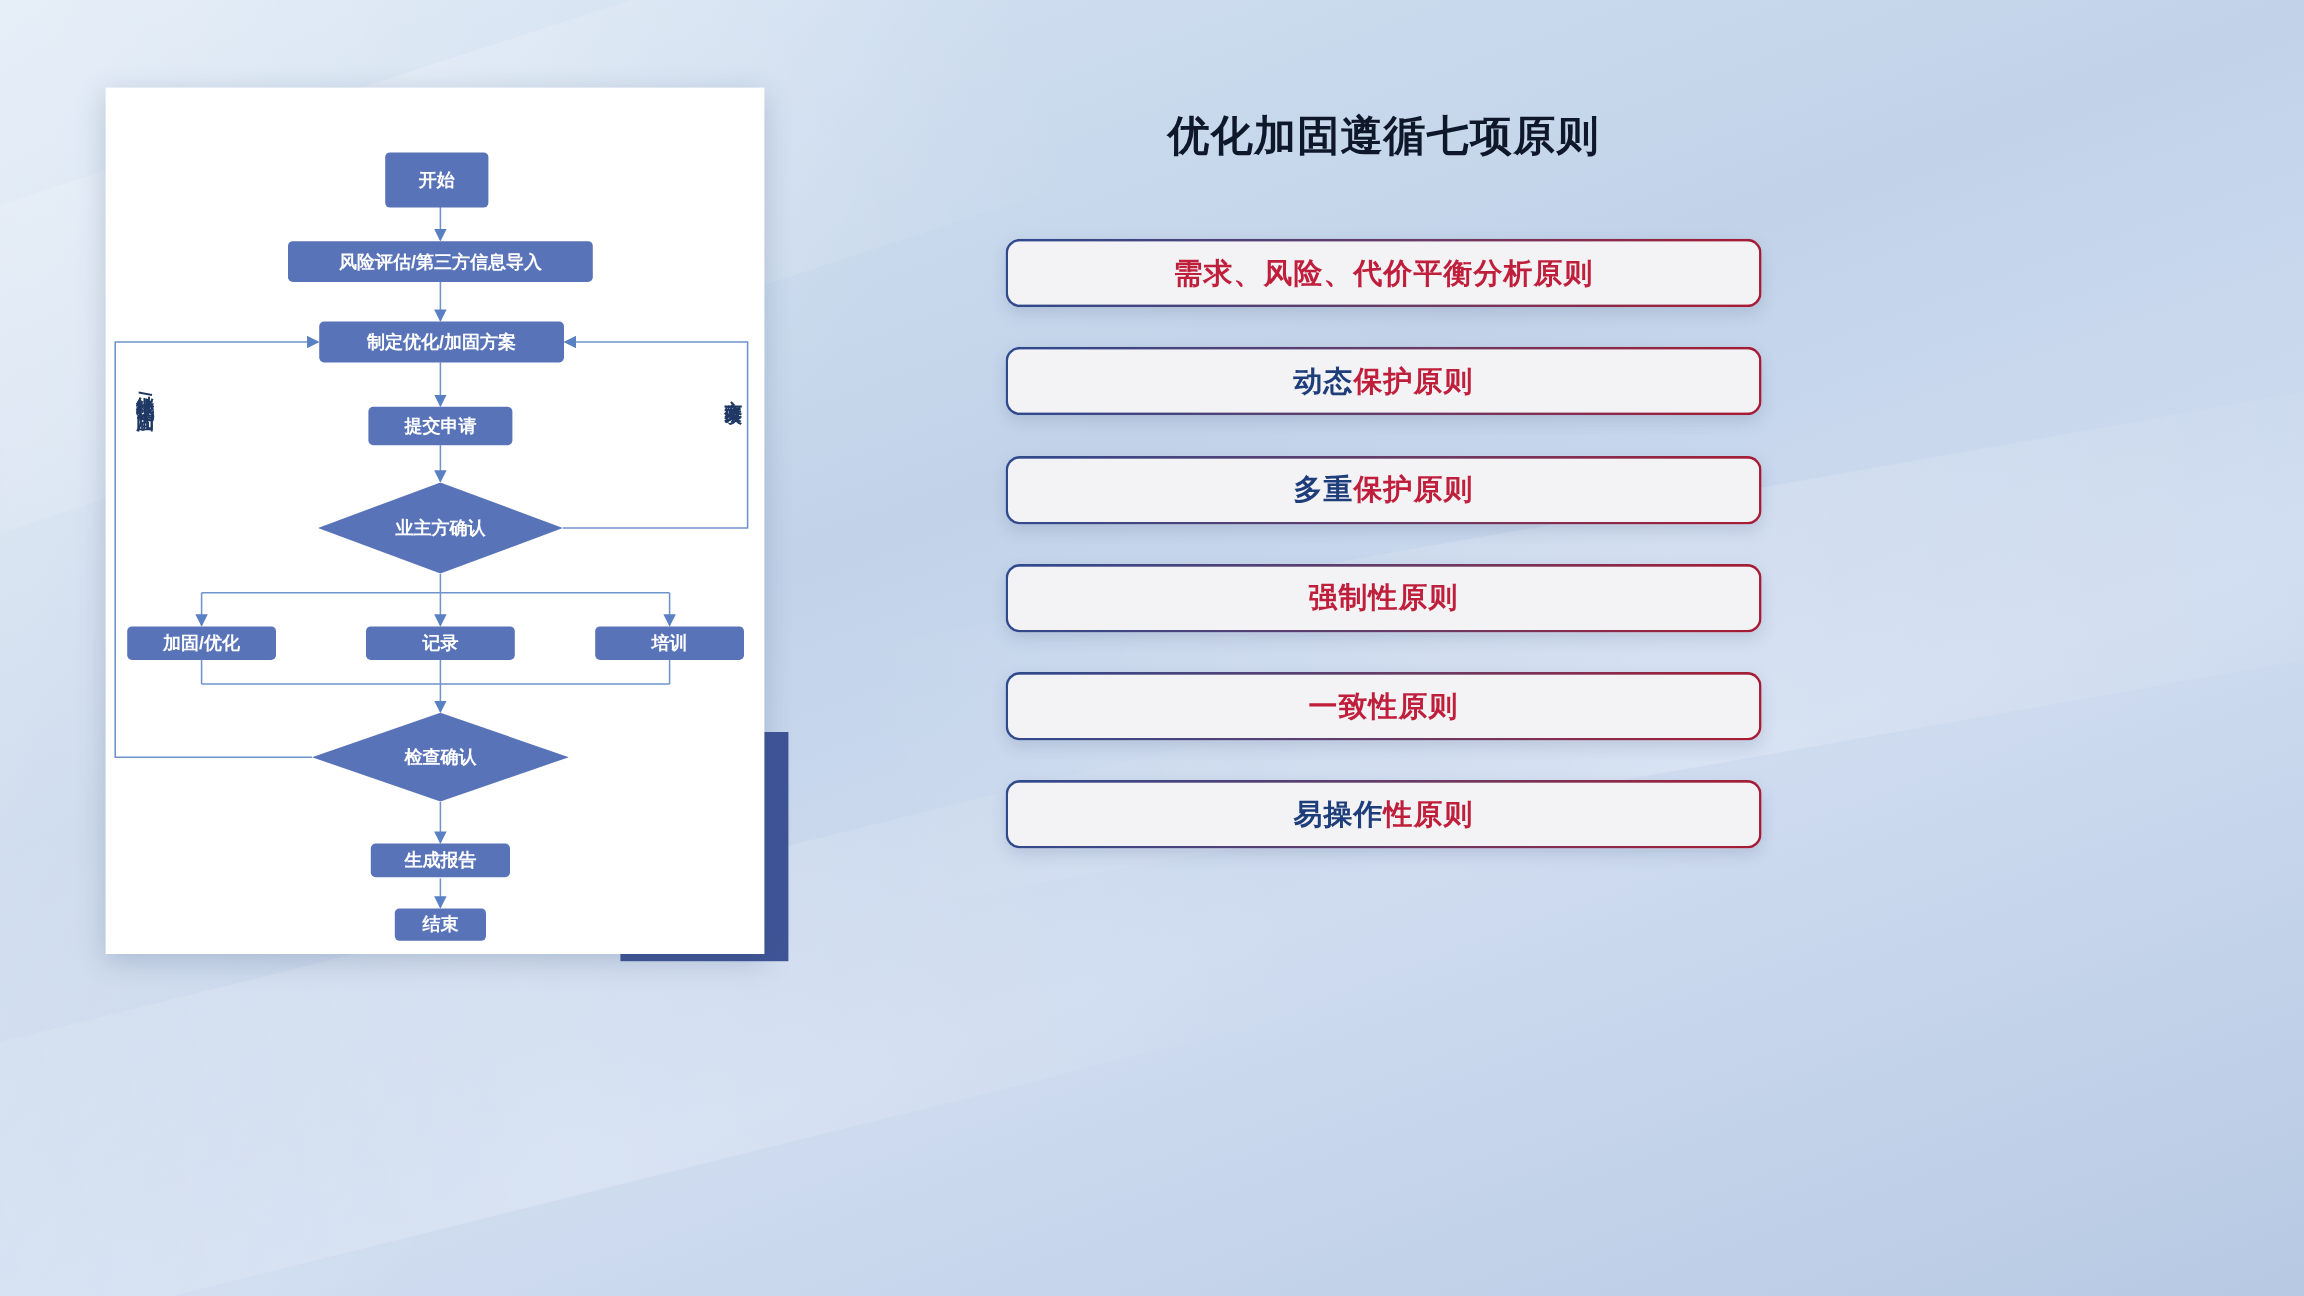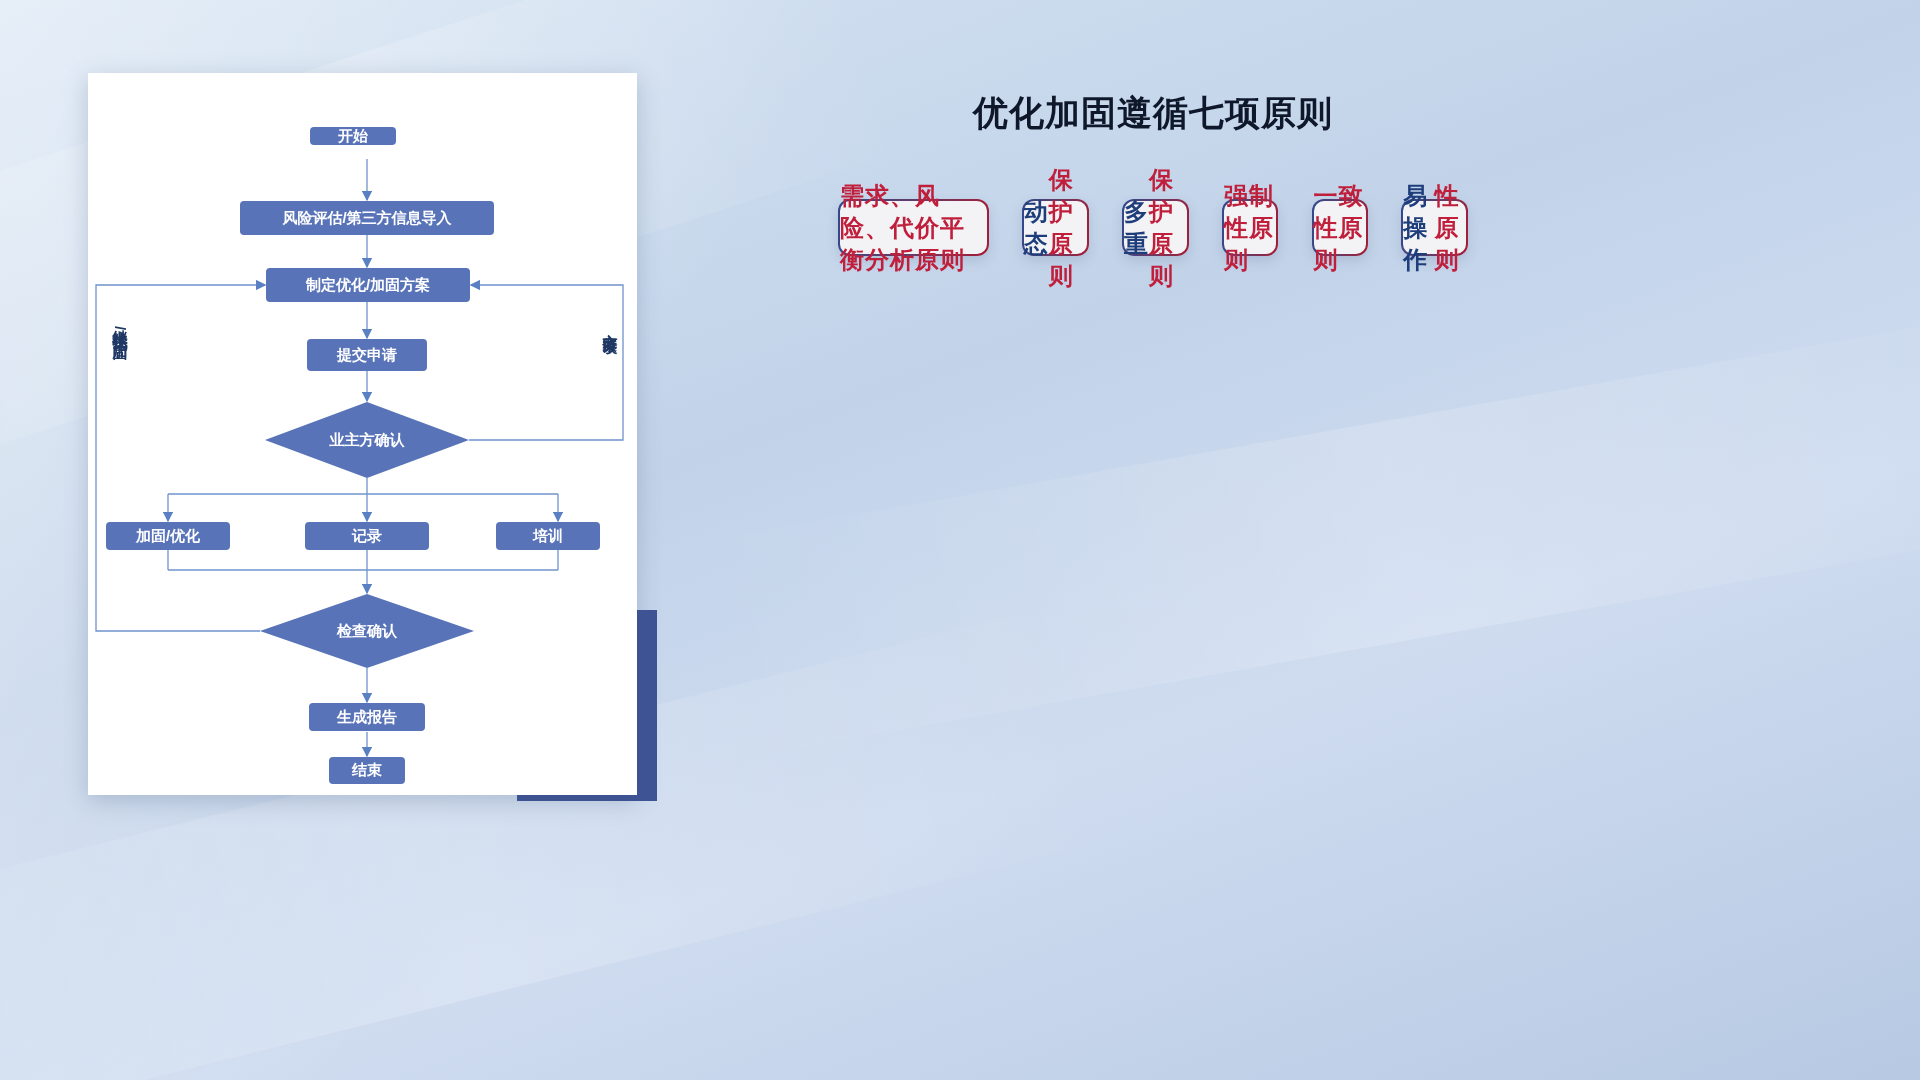--- a/index.html
+++ b/index.html
@@ -48,21 +48,21 @@
   }
 
   
   .slide-title {
     position: absolute; left: 820px; top: 90px; width: 666px;
     text-align: center; font-size: 35px; font-weight: bold; color: #0f172a;
     letter-spacing: 1px;
   }
   .principles {
     position: absolute; left: 838px; top: 199px; width: 630px;
-    display: flex; flex-direction: row; gap: 33.3px;
+    display: flex; flex-direction: column; gap: 33.3px;
   }
   .principle {
     height: 57px; border-radius: 12px;
     display: flex; align-items: center; justify-content: center;
     font-size: 24px; font-weight: 600; letter-spacing: 1px;
     background:
       linear-gradient(#f3f3f6, #f3f3f6) padding-box,
       linear-gradient(100deg, #2e4a8f 0%, #6a3a63 55%, #a81b33 100%) border-box;
     border: 2px solid transparent;
     box-shadow: 0 5px 12px rgba(70,90,130,0.18);
@@ -101,35 +101,35 @@
       <path d="M470 477 V497"></path>
       <path d="M80 497 H470"></path>
       <path d="M279 477 V520" marker-end="url(#arrow)"></path>
       <path d="M279 595 V629" marker-end="url(#arrow)"></path>
       <path d="M279 659 V683" marker-end="url(#arrow)"></path>
       <path d="M381 367 L535 367 L535 212 L383 212" marker-end="url(#arrow)"></path>
       <path d="M172 558 L8 558 L8 212 L177 212" marker-end="url(#arrow)"></path>
     </g>
   </svg>
 
-  <div class="flow-node" style="left:222px; top:54px; width:86px; height:18px;">开始</div>
+  <div class="flow-node" style="left:233px; top:54px; width:86px; height:46px;">开始</div>
 
   <div class="flow-node" style="left:152px; top:128px; width:254px; height:34px;">风险评估/第三方信息导入</div>
 
   <div class="flow-node" style="left:178px; top:195px; width:204px; height:34px;">制定优化/加固方案</div>
 
   <div class="flow-node" style="left:219px; top:266px; width:120px; height:32px;">提交申请</div>
 
   <div class="flow-diamond" style="left:177px; top:329px; width:204px; height:76px;">业主方确认</div>
 
   <div class="flow-node" style="left:18px; top:449px; width:124px; height:28px;">加固/优化</div>
 
   <div class="flow-node" style="left:217px; top:449px; width:124px; height:28px;">记录</div>
 
-  <div class="flow-node" style="left:408px; top:449px; width:104px; height:28px;">培训</div>
+  <div class="flow-node" style="left:408px; top:449px; width:124px; height:28px;">培训</div>
 
   <div class="flow-diamond" style="left:172px; top:521px; width:214px; height:74px;">检查确认</div>
 
   <div class="flow-node" style="left:221px; top:630px; width:116px; height:28px;font-family:Liberation Serif, serif;">生成报告</div>
 
   <div class="flow-node" style="left:241px; top:684px; width:76px; height:27px;">结束</div>
 
   <div class="edge-label-vertical" style="left:22px; top:245px;">继续优化/加固</div>
 
   <div class="edge-label-vertical" style="left:512px; top:248px;">方案修改</div>

